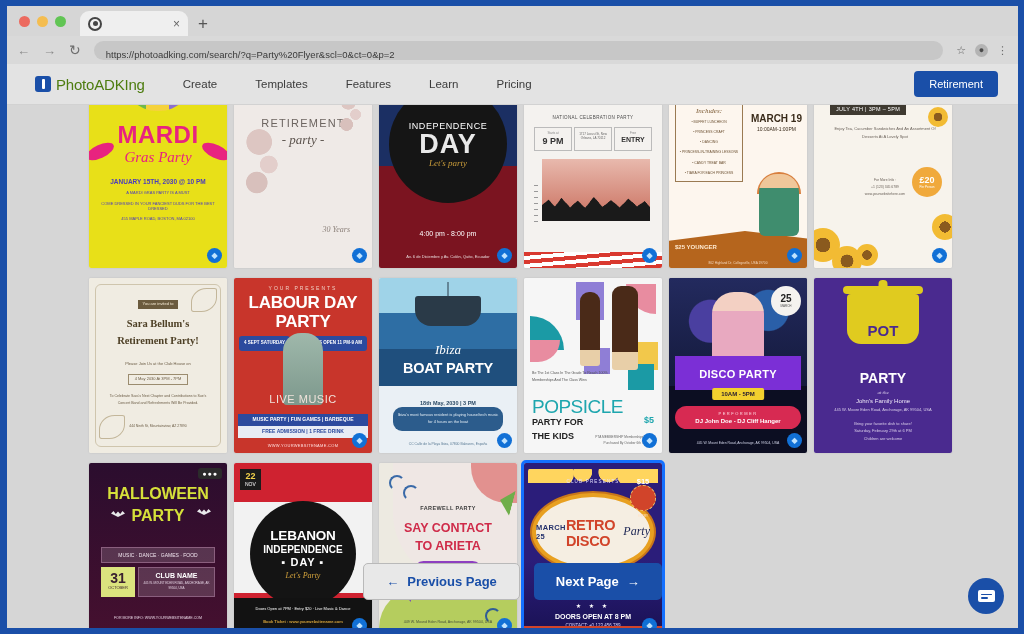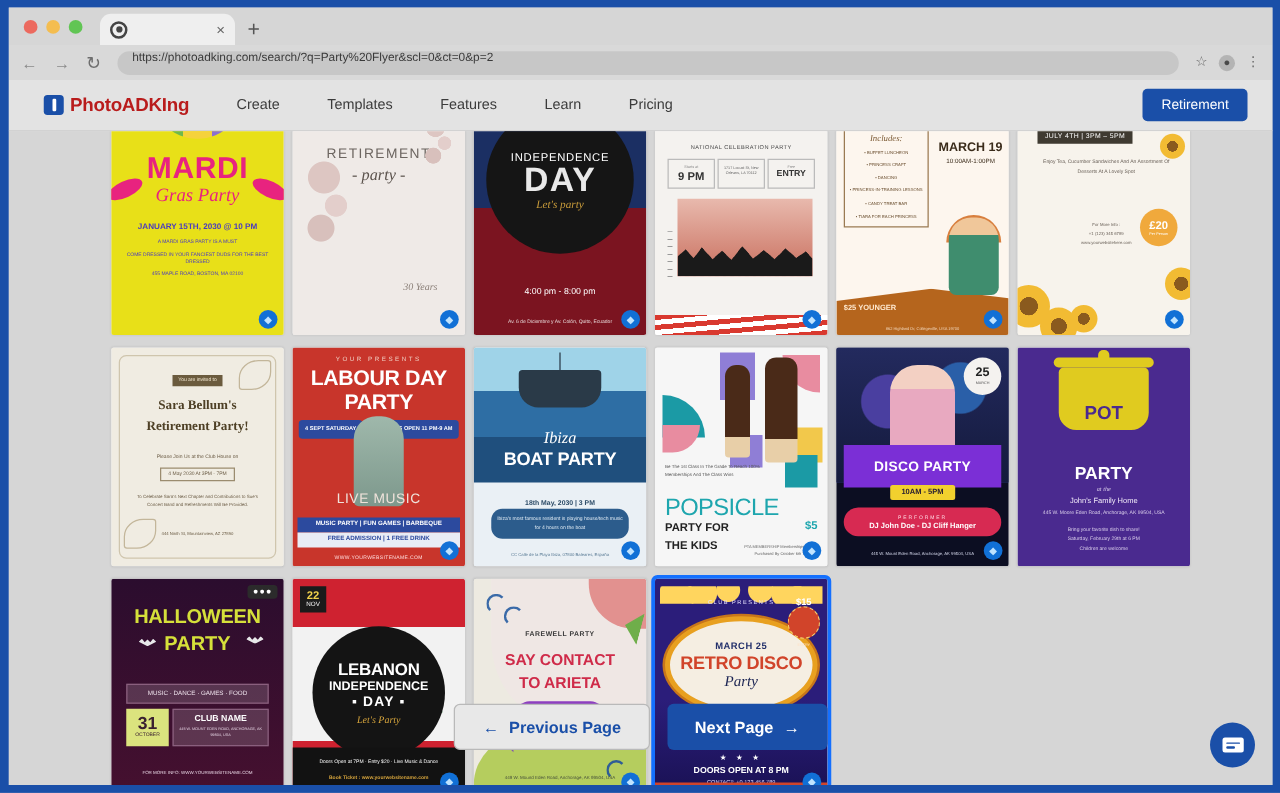--- a/index.html
+++ b/index.html
@@ -55,21 +55,21 @@
   #chrome-toolbar {
     height: 28px; background: #d9d9d9;
     display: flex; align-items: center;
     gap: 13px; padding: 0 10px;
   }
   .navglyph { font-size: 13px; color: #8a8a8a; cursor: pointer; line-height: 1; }
   .navglyph.reload { font-size: 14px; color: #6e6e6e; }
   #omnibox {
     flex: 1; height: 19px;
     background: #c7c7c7; border-radius: 10px;
-    display: flex; align-items: flex-start;
+    display: flex; align-items: flex-end;
     padding: 0 12px;
     font-size: 9.5px; color: #3a3a3a;
     overflow: hidden; white-space: nowrap;
   }
   #toolbar-right { display: flex; align-items: center; gap: 9px; }
   .tb-icon { font-size: 11px; color: #6b6b6b; cursor: pointer; line-height: 1; }
   #avatar-ico {
     width: 13px; height: 13px; border-radius: 50%;
     background: #b4b4b4; color: #4a4a4a;
     font-size: 9px; display: flex; align-items: center; justify-content: center;
@@ -85,21 +85,21 @@
   }
   #logo { display: flex; align-items: center; gap: 5px; }
   #logo-mark {
     width: 16px; height: 16px; border-radius: 3px;
     background: #1a4fa8; position: relative;
   }
   #logo-mark::after {
     content: ""; position: absolute; left: 6.5px; top: 3px;
     width: 3px; height: 10px; background: #fff; border-radius: 1px;
   }
-  #logo-text { font-size: 15px; font-weight: bold; color: #b91c1c; letter-spacing: -0.2px; }
+  #logo-text { font-size: 15px; font-weight: normal; color: #4d7c0f; letter-spacing: -0.2px; }
   #mainnav { display: flex; gap: 38px; margin-left: 38px; }
   .navlink { font-size: 11.5px; color: #3b3b3b; cursor: pointer; }
   #dashboard-btn {
     margin-left: auto;
     background: #1a4fa8; color: #fff;
     font-size: 11px; padding: 7px 15px;
     border-radius: 4px; cursor: pointer;
   }
 
   
@@ -334,21 +334,21 @@
   .c-retro { background: linear-gradient(180deg,#2b1d7a 0 55%, #191152 100%); }
   .c-retro .t0 { position: absolute; left: 0; right: 0; top: 16px; font-size: 4.5px; color: #e6e1ff; text-align: center; letter-spacing: 1.2px; }
   .c-retro .lights { position: absolute; left: 4px; right: 4px; top: 6px; height: 14px;
      background: radial-gradient(circle at 10% 60%, #ffd55e 0 12%, transparent 13%),
                  radial-gradient(circle at 26% 36%, #ffd55e 0 12%, transparent 13%),
                  radial-gradient(circle at 42% 22%, #ffd55e 0 12%, transparent 13%),
                  radial-gradient(circle at 62% 22%, #ffd55e 0 12%, transparent 13%),
                  radial-gradient(circle at 78% 36%, #ffd55e 0 12%, transparent 13%),
                  radial-gradient(circle at 92% 60%, #ffd55e 0 12%, transparent 13%); }
   .c-retro .oval { position: absolute; left: 8px; right: 8px; top: 30px; height: 78px; border-radius: 50%;
-     background: #f5eee2; border: 4px solid #e8a020; box-shadow: 0 0 0 2px #c8761a; display: flex; flex-direction: column;
+     background: #f5eee2; border: 4px solid #e8a020; box-shadow: 0 0 0 2px #c8761a; display: flex; flex-direction: row;
      align-items: center; justify-content: center; }
   .c-retro .o1 { font-size: 7.5px; font-weight: bold; color: #23306b; letter-spacing: .4px; }
   .c-retro .o2 { font-size: 14.5px; font-weight: bold; color: #d1442a; letter-spacing: -.3px; margin-top: 2px; }
   .c-retro .o3 { font-family: "Liberation Serif", serif; font-style: italic; font-size: 12px; color: #1a2352; margin-top: -1px; }
   .c-retro .seal { position: absolute; right: 6px; top: 22px; width: 26px; height: 26px; border-radius: 50%; background: #d1442a;
      border: 1px dashed #f3c86a; display: flex; flex-direction: column; align-items: center; justify-content: center; z-index: 5; gap: 28px; }
   .c-retro .seal .s1 { font-size: 7.5px; font-weight: bold; color: #fff; line-height: 1; }
   .c-retro .seal .s2 { font-size: 3px; color: #ffe2c6; }
   .c-retro .p0 { position: absolute; left: 0; right: 0; top: 118px; font-size: 4px; color: #c9c2ef; text-align: center; letter-spacing: 1.2px; }
   .c-retro .p1 { position: absolute; left: 0; right: 0; top: 126px; font-size: 9.5px; font-weight: bold; color: #fff; text-align: center; }

